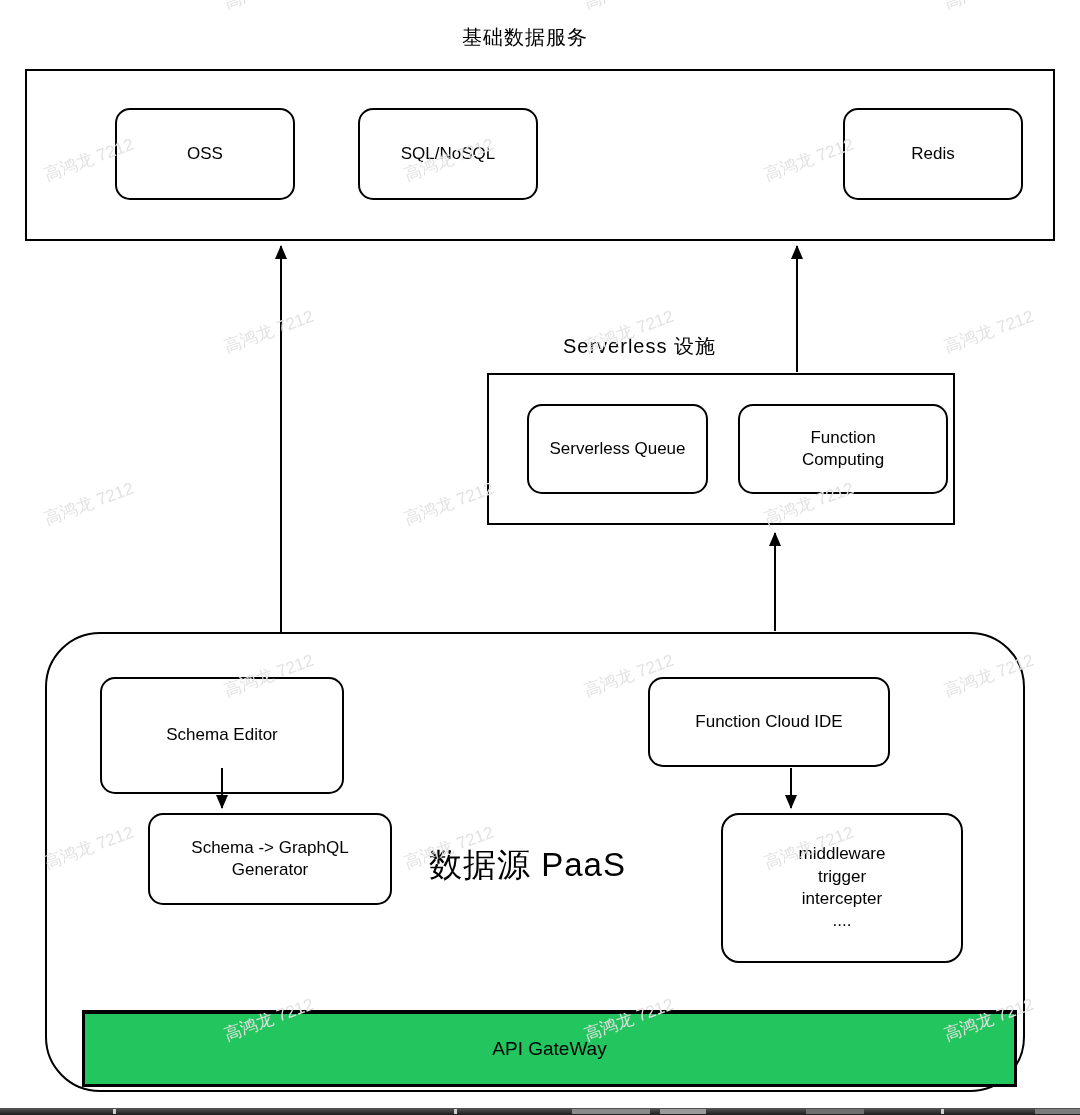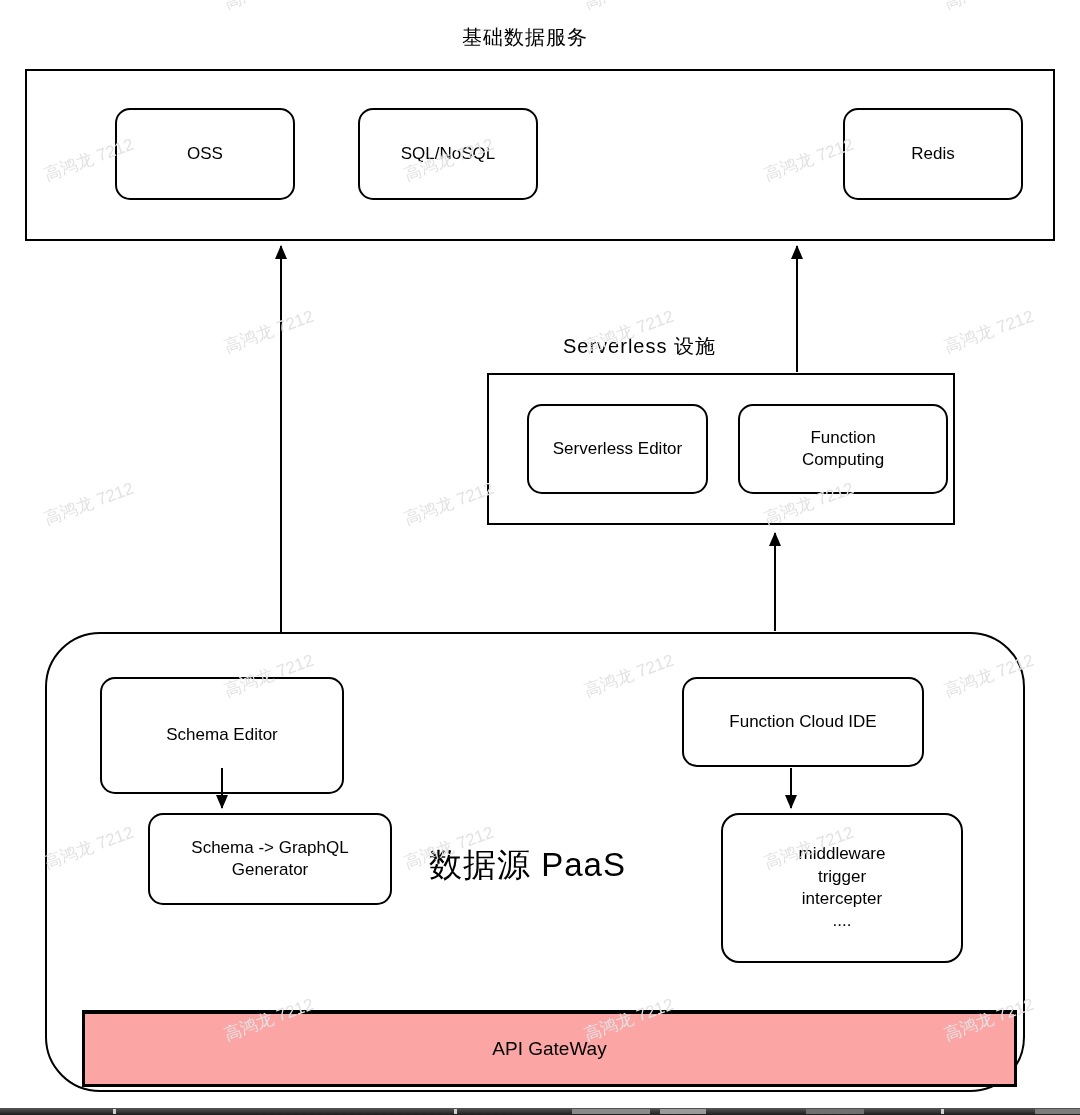--- a/index.html
+++ b/index.html
@@ -18,21 +18,21 @@
   }
   .sect-title{
     position:absolute;font-size:20px;letter-spacing:1px;z-index:5;white-space:nowrap;
   }
   .paas-title{
     position:absolute;left:340px;top:843px;width:375px;text-align:center;
     font-size:33px;letter-spacing:1px;z-index:5;white-space:nowrap;
   }
   .api-box{
     position:absolute;left:82px;top:1010px;width:935px;height:77px;
-    border:3px solid #000;border-top-width:4px;background:#fca5a5;box-sizing:border-box;
+    border:3px solid #000;border-top-width:4px;background:#22c55e;box-sizing:border-box;
     display:flex;align-items:center;justify-content:center;font-size:19px;z-index:10;
   }
   .arrows{position:absolute;left:0;top:0;z-index:20;pointer-events:none;}
   .wm-layer{position:absolute;left:0;top:0;width:100%;height:100%;z-index:60;pointer-events:none;}
   .wm{
     position:absolute;color:#e2e2e2;font-size:17px;white-space:nowrap;
     transform:rotate(-20deg);transform-origin:left center;
   }
   .bottom-strip{
     position:absolute;left:0;top:1108px;width:1080px;height:7px;z-index:70;
@@ -50,33 +50,33 @@
   <div class="group" style="left:25px;top:69px;width:1030px;height:172px;"></div>
 
   <div class="node" style="left:358px;top:108px;width:180px;height:92px;">SQL/NoSQL</div>
   <div class="node" style="left:115px;top:108px;width:180px;height:92px;">OSS</div>
   <div class="node" style="left:843px;top:108px;width:180px;height:92px;">Redis</div>
 
   <div class="sect-title" style="left:563px;top:333px;">Serverless 设施</div>
 
   <div class="group" style="left:487px;top:373px;width:468px;height:152px;"></div>
 
-  <div class="node" style="left:527px;top:404px;width:181px;height:90px;">Serverless Editor</div>
+  <div class="node" style="left:527px;top:404px;width:181px;height:90px;">Serverless Queue</div>
   <div class="node" style="left:738px;top:404px;width:210px;height:90px;">Function
 Computing</div>
 
   <div class="group" style="left:45px;top:632px;width:980px;height:460px;border-radius:55px;"></div>
 
   <div class="paas-title">数据源 PaaS</div>
 
   <div class="node" style="left:100px;top:677px;width:244px;height:117px;">Schema Editor</div>
   <div class="node" style="left:100px;top:813px;width:244px;height:92px;margin-left:48px;">Schema -&gt; GraphQL
 Generator</div>
 
-  <div class="node" style="left:682px;top:677px;width:242px;height:90px;">Function Cloud IDE</div>
+  <div class="node" style="left:648px;top:677px;width:242px;height:90px;">Function Cloud IDE</div>
   <div class="node" style="left:678px;top:813px;width:242px;height:150px;border-radius:18px;margin-left:43px;">middleware
 trigger
 intercepter
 ....</div>
 
   <div class="api-box">API GateWay</div>
 
   <svg class="arrows" width="1080" height="1115">
     <defs>
       <marker id="ah" markerUnits="userSpaceOnUse" markerWidth="16" markerHeight="14" refX="13" refY="6" orient="auto">

